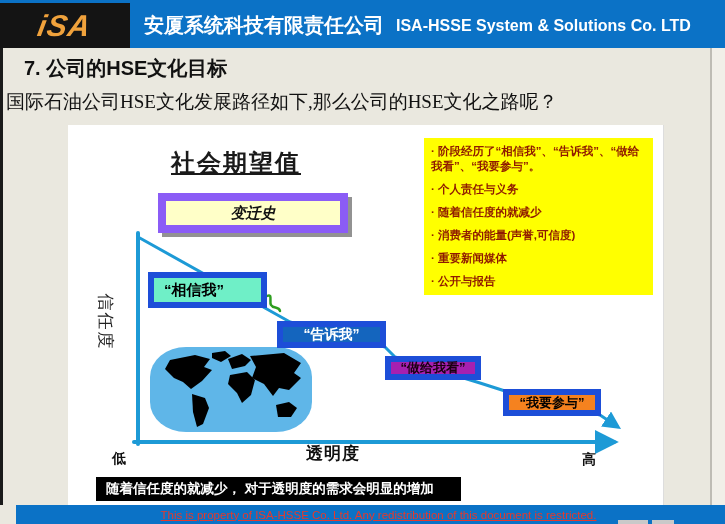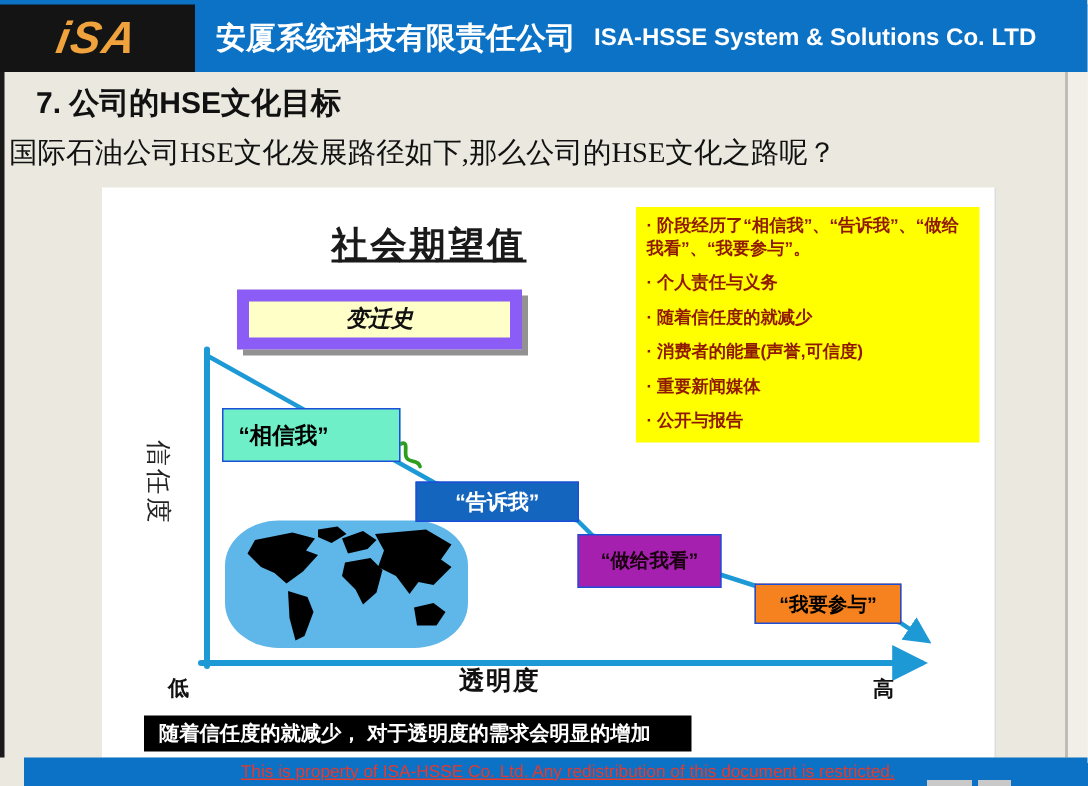--- a/index.html
+++ b/index.html
@@ -28,37 +28,37 @@
                  font-family:"Liberation Serif",serif;white-space:nowrap;}
 
   
   .panel{left:68px;top:125px;width:595px;height:380px;background:#fff;
          border-right:1px solid #ddd;}
   .chart-svg{left:68px;top:125px;width:595px;height:380px;}
   .axis{stroke:#1D9AD6;stroke-width:4;stroke-linecap:round;}
   .stair{stroke:#1D9AD6;stroke-width:3;fill:none;stroke-linejoin:round;}
   .squiggle{stroke:#2E9E1F;stroke-width:2.5;fill:none;stroke-linecap:round;}
 
-  .chart-title{left:171px;top:147px;width:180px;text-align:right;font-size:24px;
+  .chart-title{left:171px;top:147px;width:180px;text-align:left;font-size:24px;
                font-family:"Liberation Serif",serif;color:#1a1a1a;
                text-decoration:underline;letter-spacing:2px;font-weight:bold;}
   .legend-box{left:158px;top:193px;width:174px;height:24px;background:#FFFFC8;
               border:8px solid #8b5cf6;box-shadow:4px 4px 0 rgba(110,110,110,.75);
               font-size:15px;font-weight:bold;font-style:italic;color:#111;
               text-align:center;line-height:24px;}
   .y-label{left:77px;top:312px;width:60px;height:20px;transform:rotate(90deg);
            font-size:17px;font-family:"Liberation Serif",serif;color:#222;
            text-align:center;letter-spacing:2px;}
 
-  .step{border:1px solid #1d4ed8;box-sizing:border-box;font-weight:bold;
+  .step{border:6px solid #1d4ed8;box-sizing:border-box;font-weight:bold;
         display:flex;align-items:center;justify-content:center;white-space:nowrap;}
   .step0{left:148px;top:272px;width:119px;height:36px;font-size:15px;
          justify-content:flex-start;padding-left:10px;}
   .step1{left:277px;top:321px;width:109px;height:27px;font-size:14px;}
-  .step2{left:385px;top:356px;width:96px;height:36px;font-size:13px;}
+  .step2{left:385px;top:356px;width:96px;height:24px;font-size:13px;}
   .step3{left:503px;top:389px;width:98px;height:27px;font-size:13px;}
 
   .x-low{left:112px;top:450px;font-size:14px;font-weight:bold;
          font-family:"Liberation Serif",serif;color:#111;}
   .x-label{left:306px;top:442px;font-size:17px;font-weight:bold;
            font-family:"Liberation Serif",serif;color:#111;letter-spacing:1px;}
   .x-high{left:582px;top:451px;font-size:14px;font-weight:bold;
           font-family:"Liberation Serif",serif;color:#111;}
 
   

